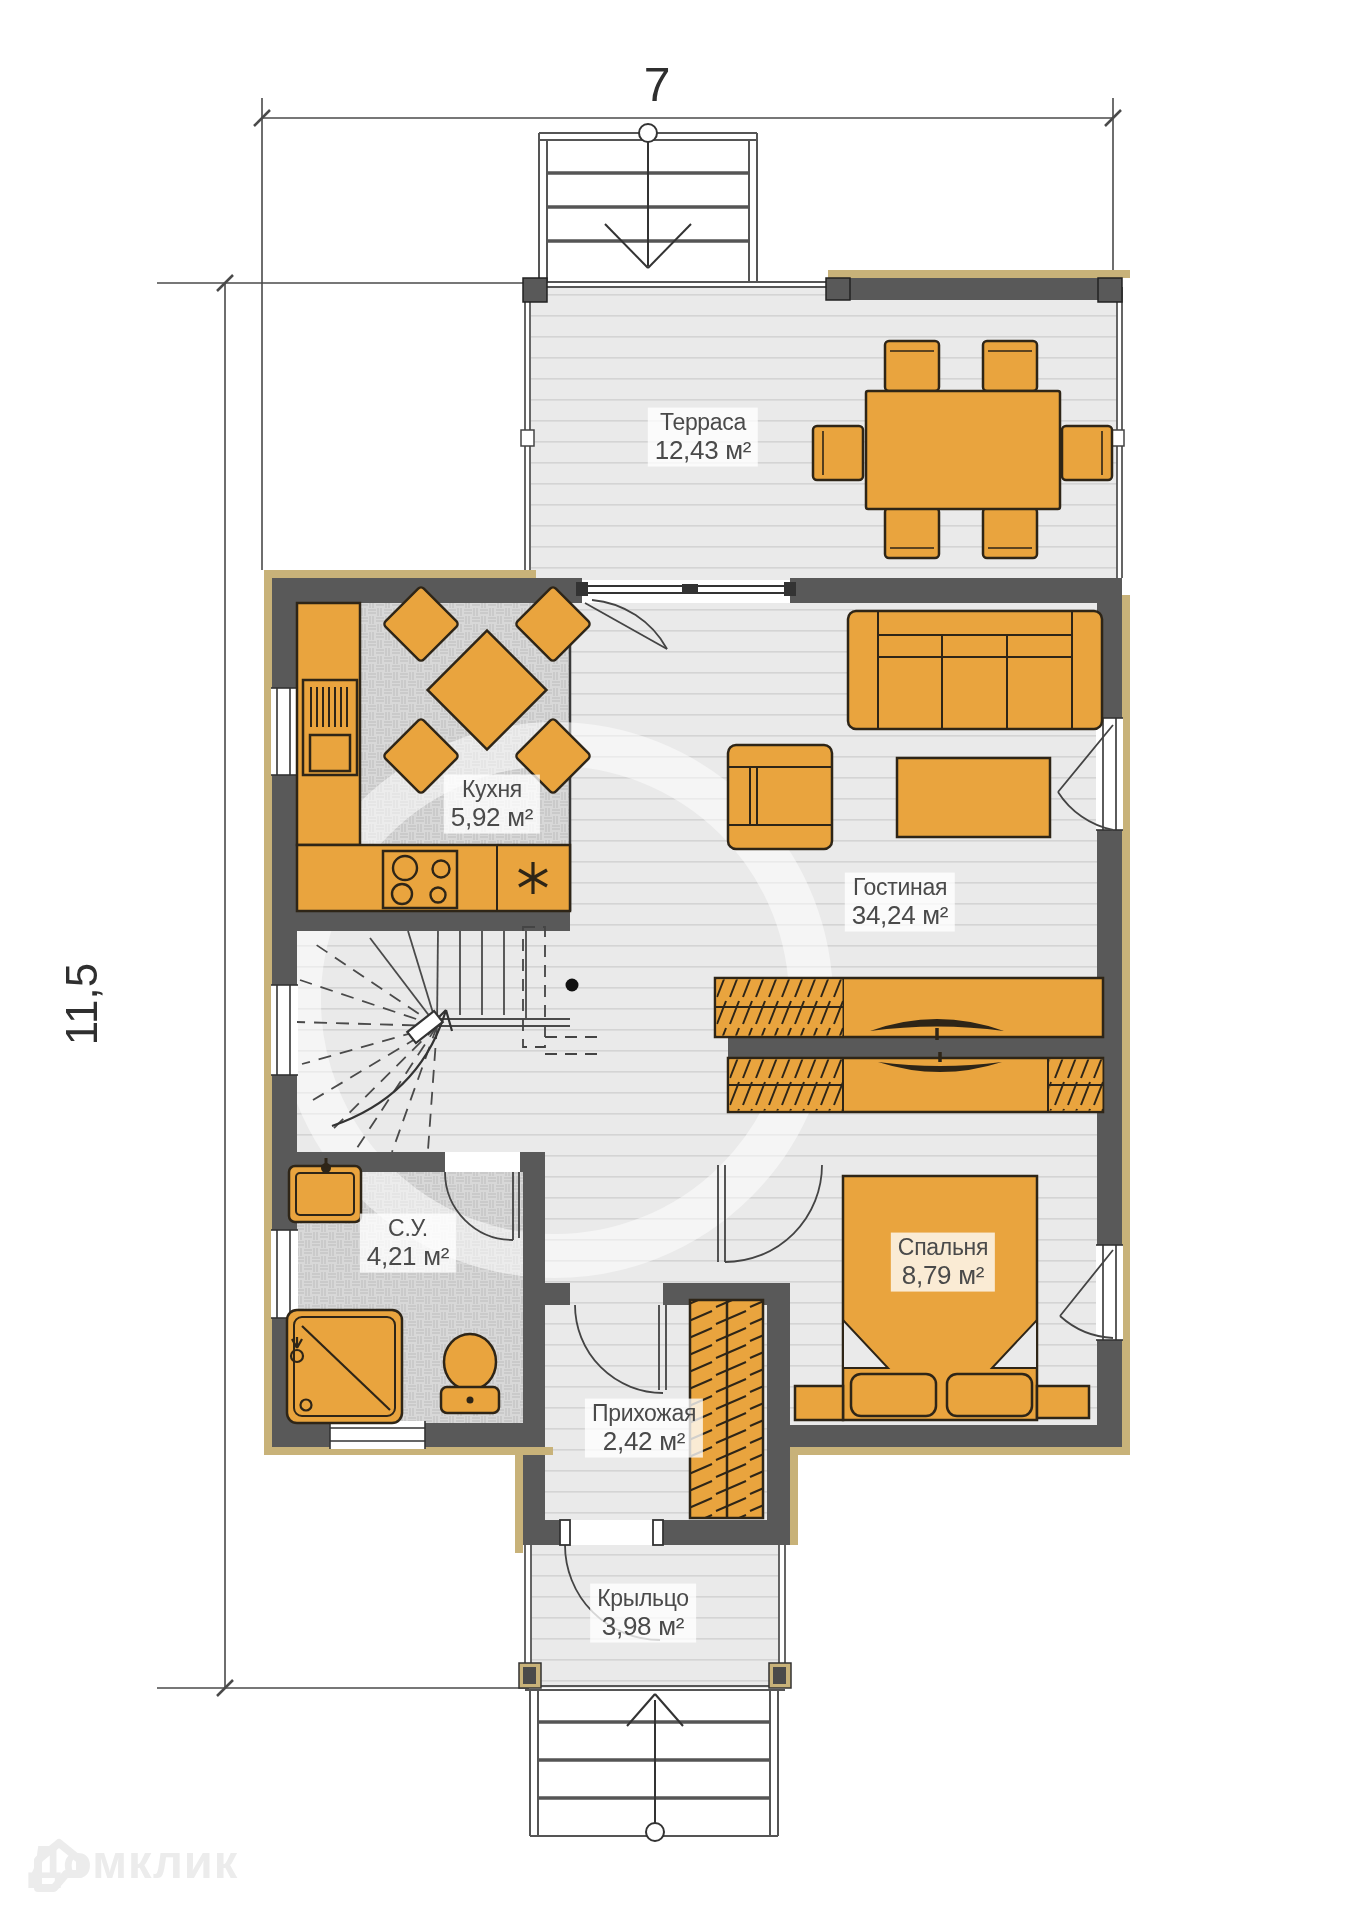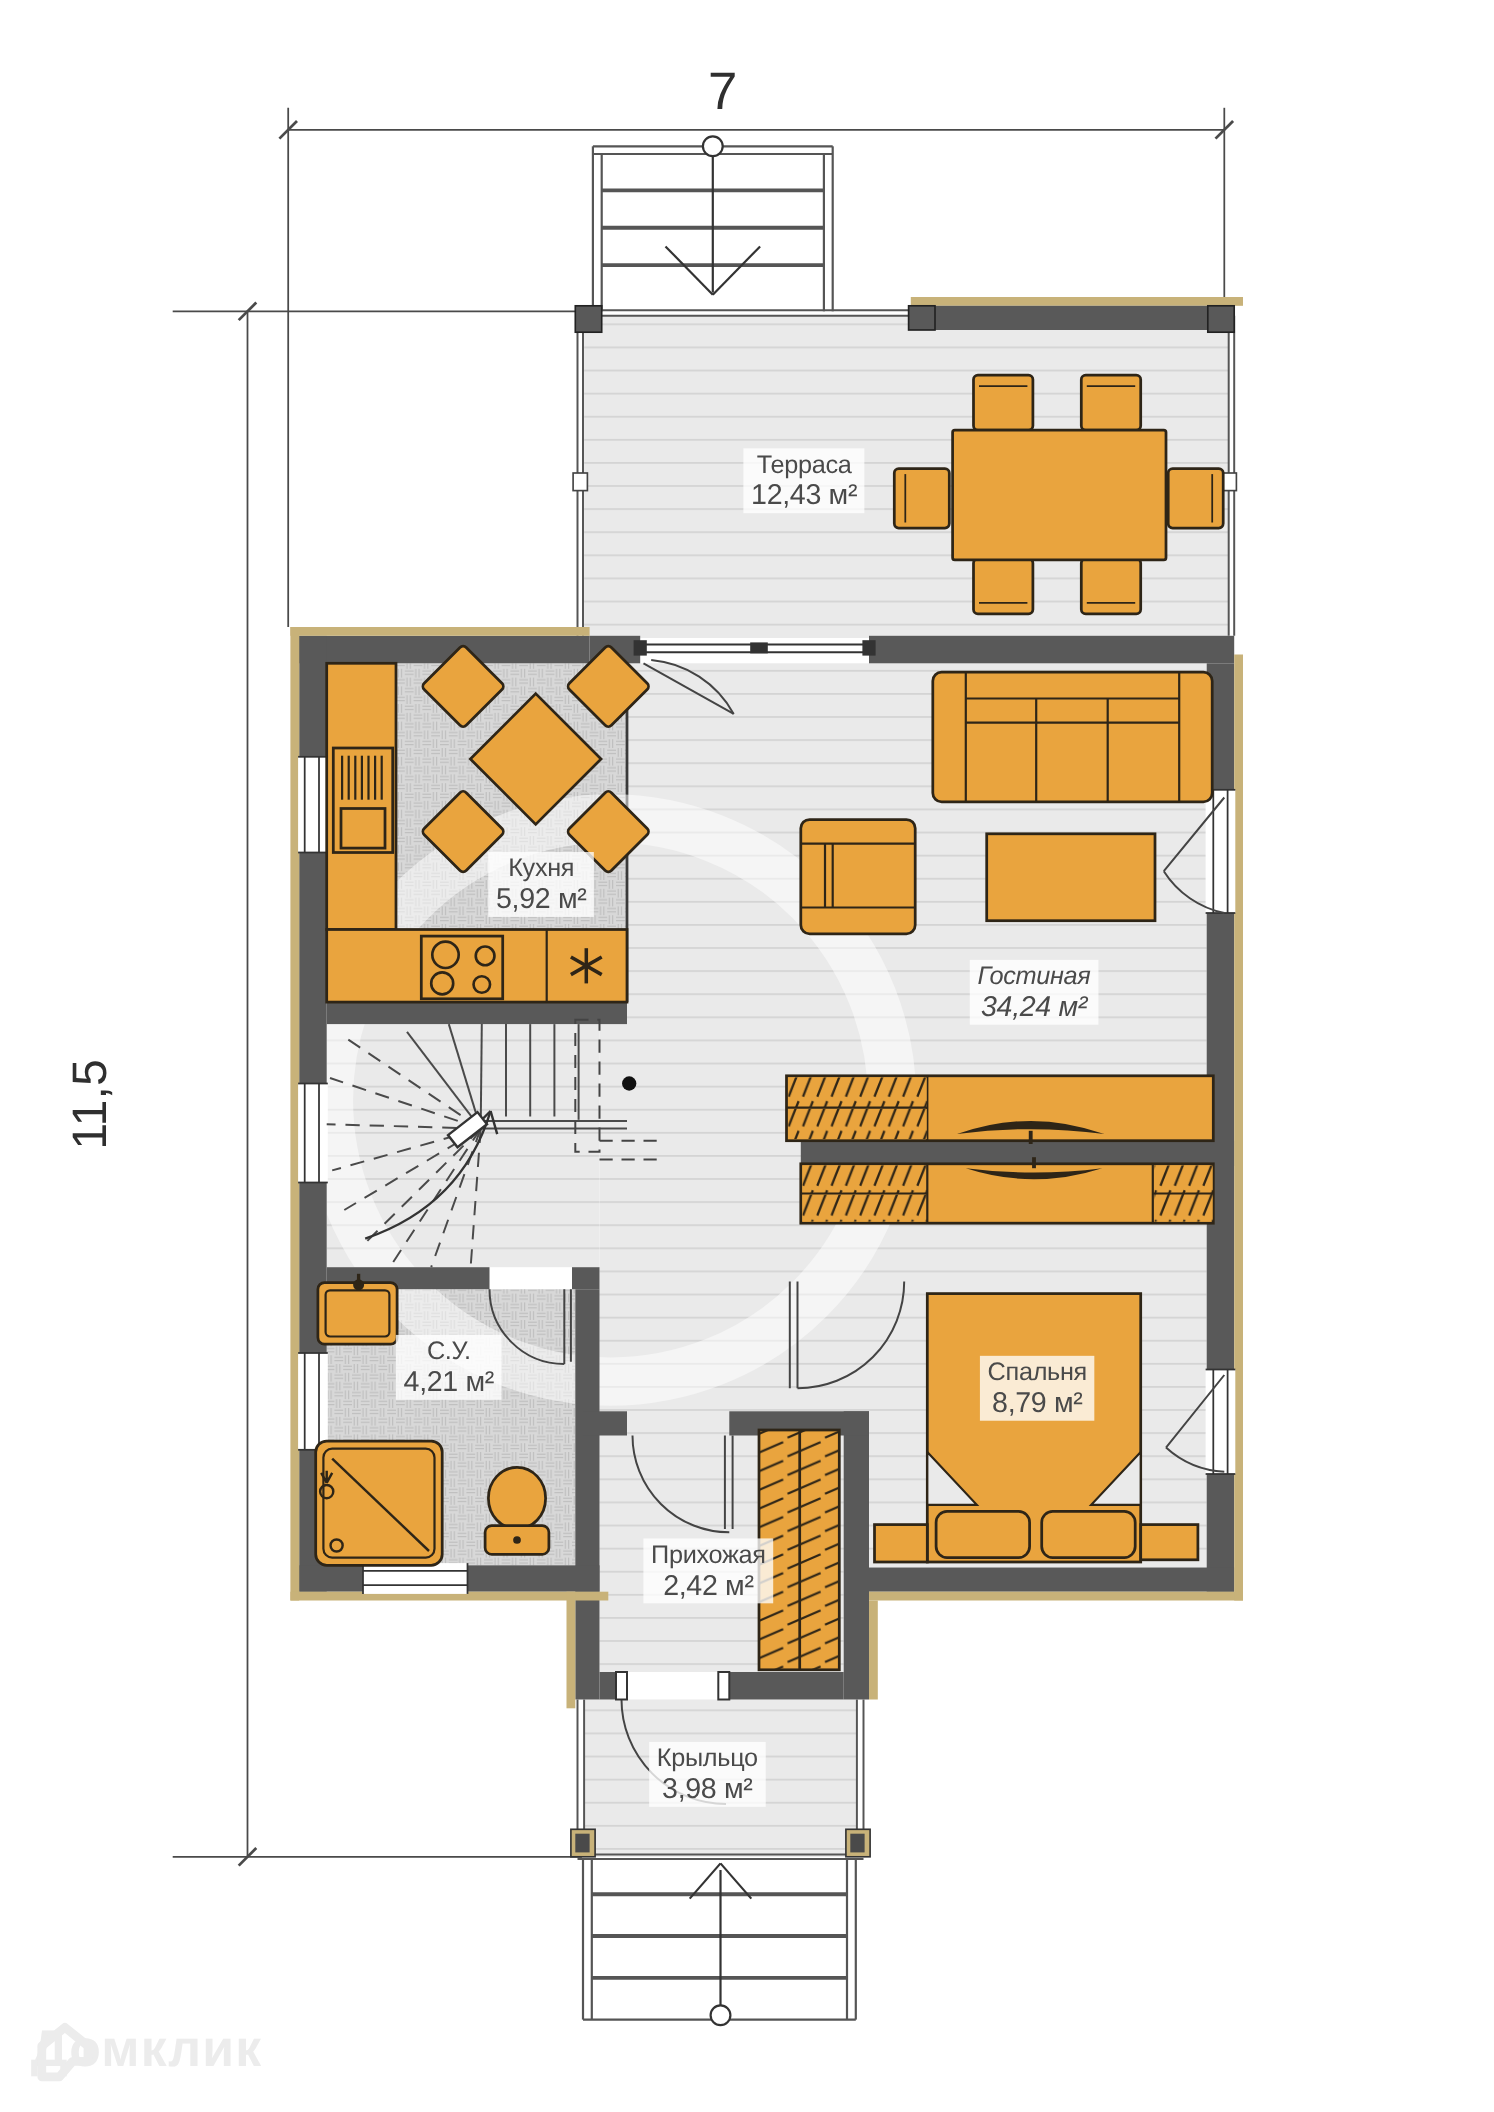--- a/index.html
+++ b/index.html
@@ -413,29 +413,29 @@
     <line x1="538" y1="1760" x2="770" y2="1760" stroke-width="3.5"></line>
     <line x1="538" y1="1798" x2="770" y2="1798" stroke-width="3.5"></line>
     <line x1="530" y1="1836" x2="778" y2="1836"></line>
     <line x1="655" y1="1700" x2="655" y2="1824" stroke="#333"></line>
     <line x1="655" y1="1694" x2="627" y2="1726" stroke="#333"></line>
     <line x1="655" y1="1694" x2="683" y2="1726" stroke="#333"></line>
     <circle cx="655" cy="1832" r="9" fill="#fff" stroke="#333"></circle>
   </g>
 </svg>
 
-  <div class="room-label" style="left:703px; top:437px;margin-left:28px;">
+  <div class="room-label" style="left:703px; top:437px;">
     <div>Терраса</div>
     <div class="area">12,43 м²</div>
   </div>
   <div class="room-label" style="left:492px; top:804px;">
     <div>Кухня</div>
     <div class="area">5,92 м²</div>
   </div>
-  <div class="room-label" style="left:940px; top:902px;font-style:italic;">
+  <div class="room-label" style="left:900px; top:902px;">
     <div>Гостиная</div>
     <div class="area">34,24 м²</div>
   </div>
   <div class="room-label" style="left:408px; top:1243px;">
     <div>С.У.</div>
     <div class="area">4,21 м²</div>
   </div>
   <div class="room-label" style="left:943px; top:1262px;">
     <div>Спальня</div>
     <div class="area">8,79 м²</div>

